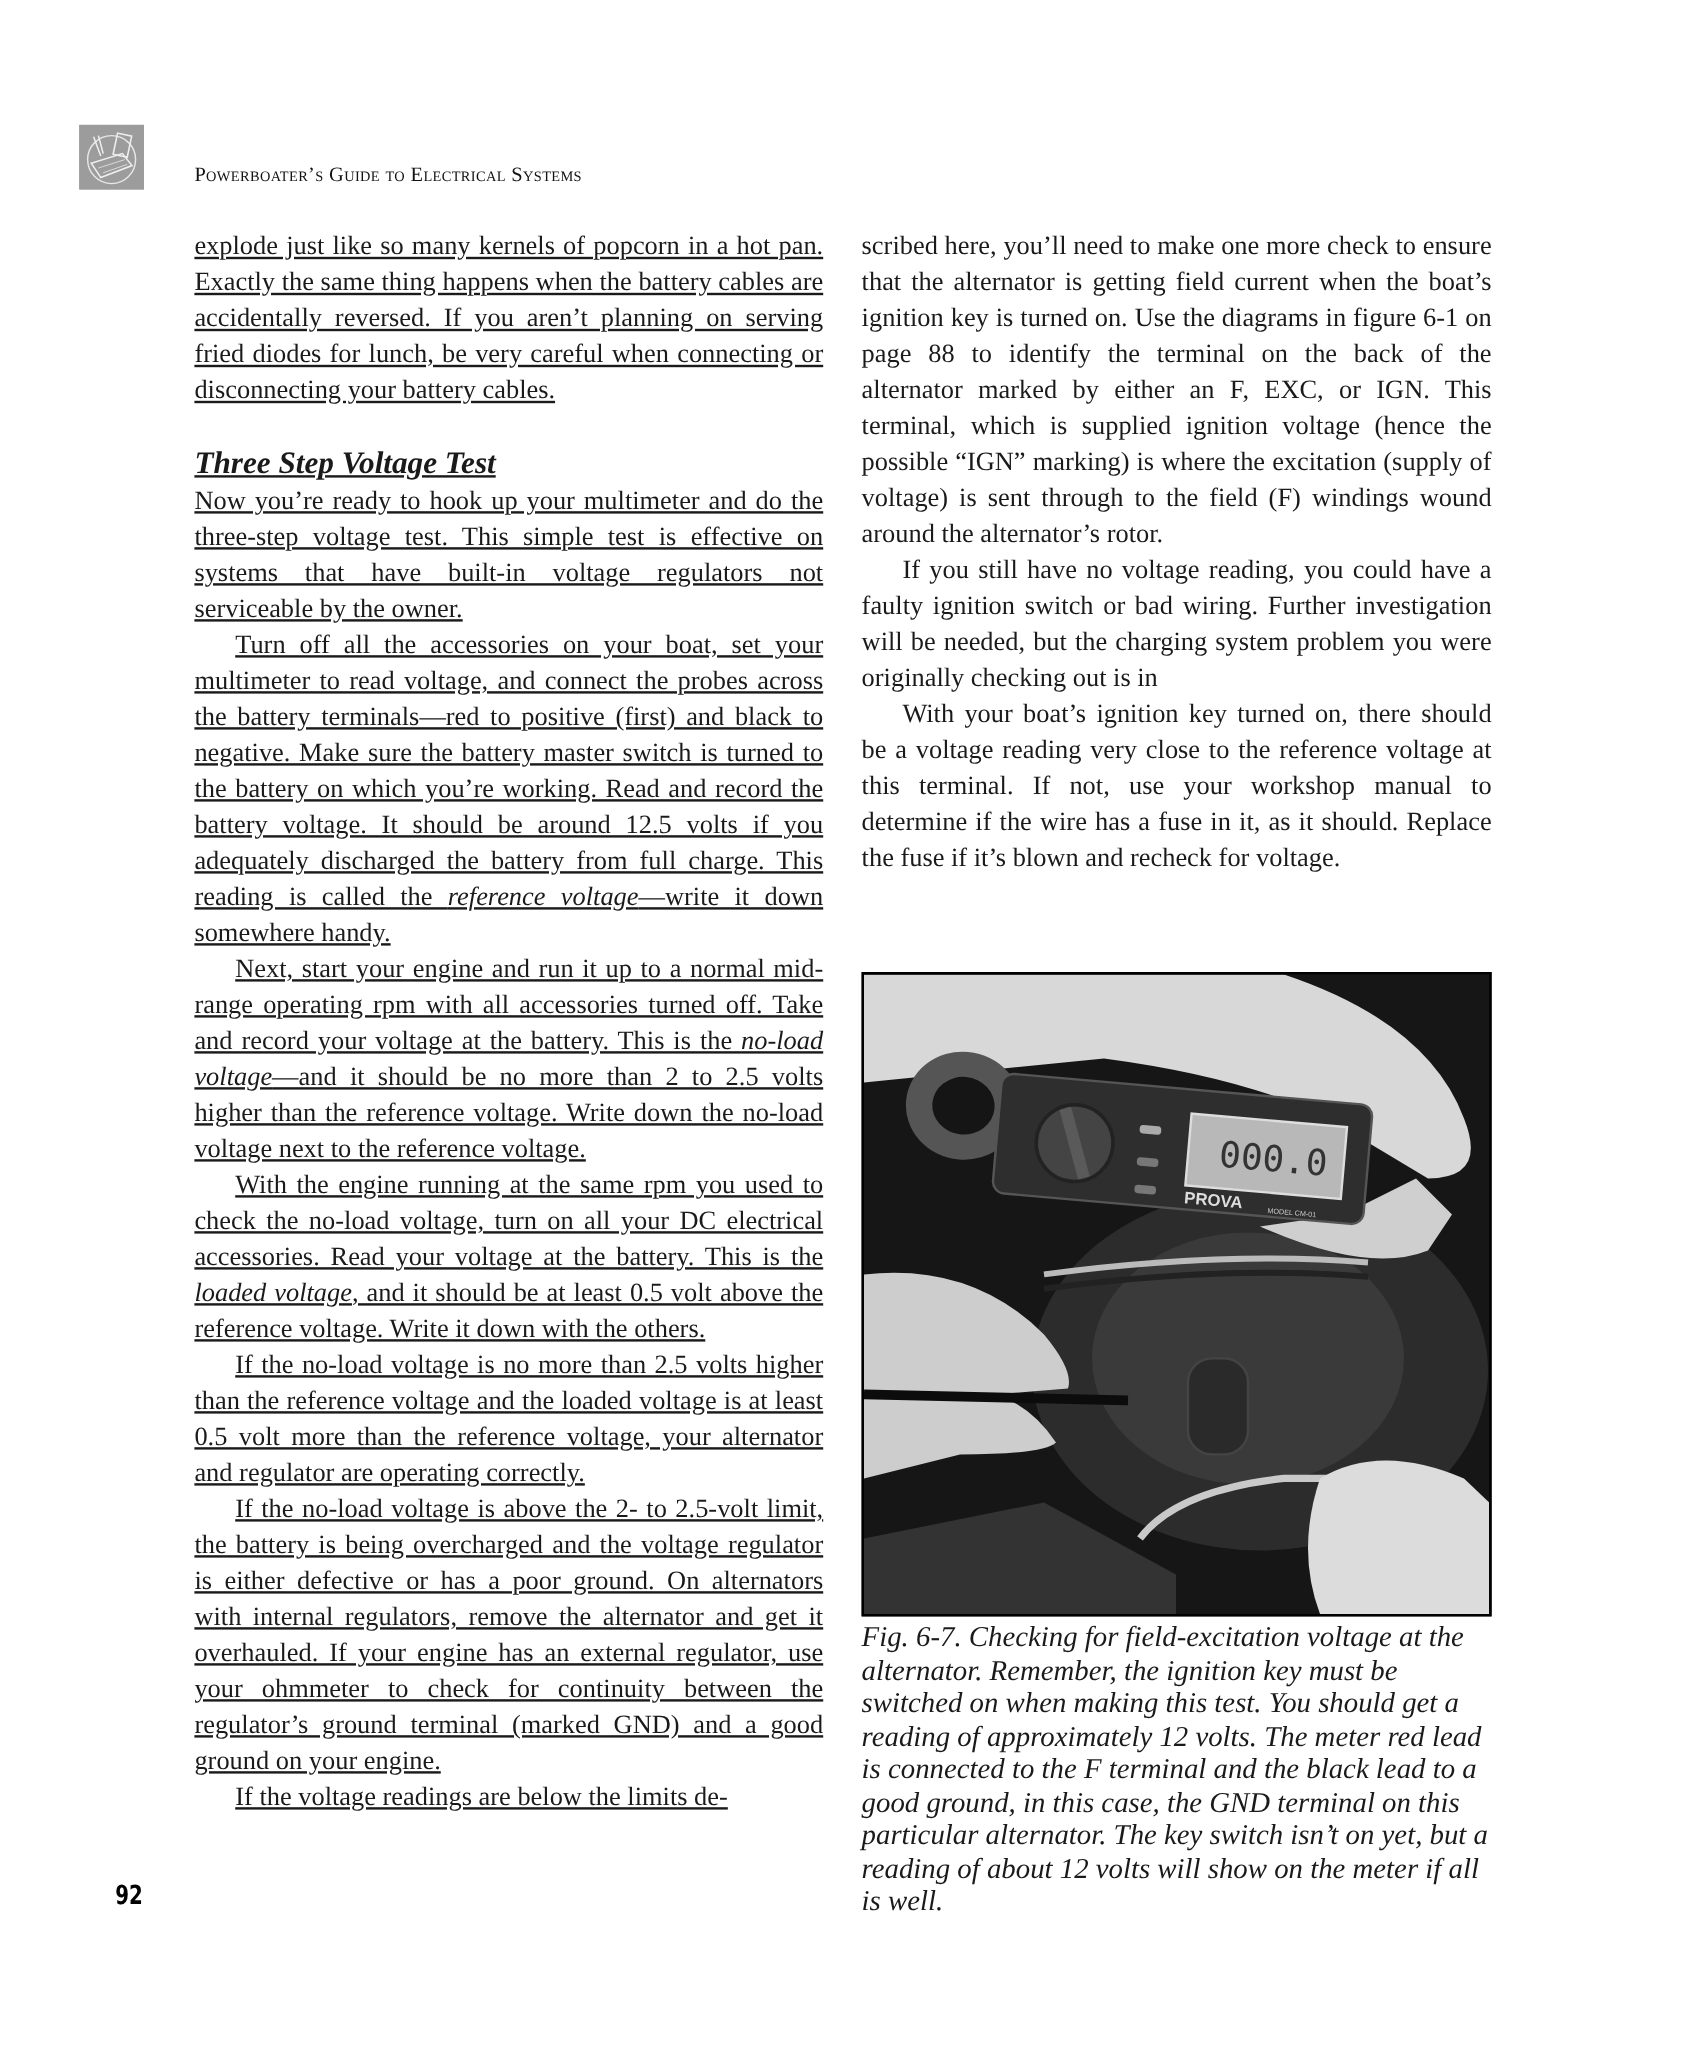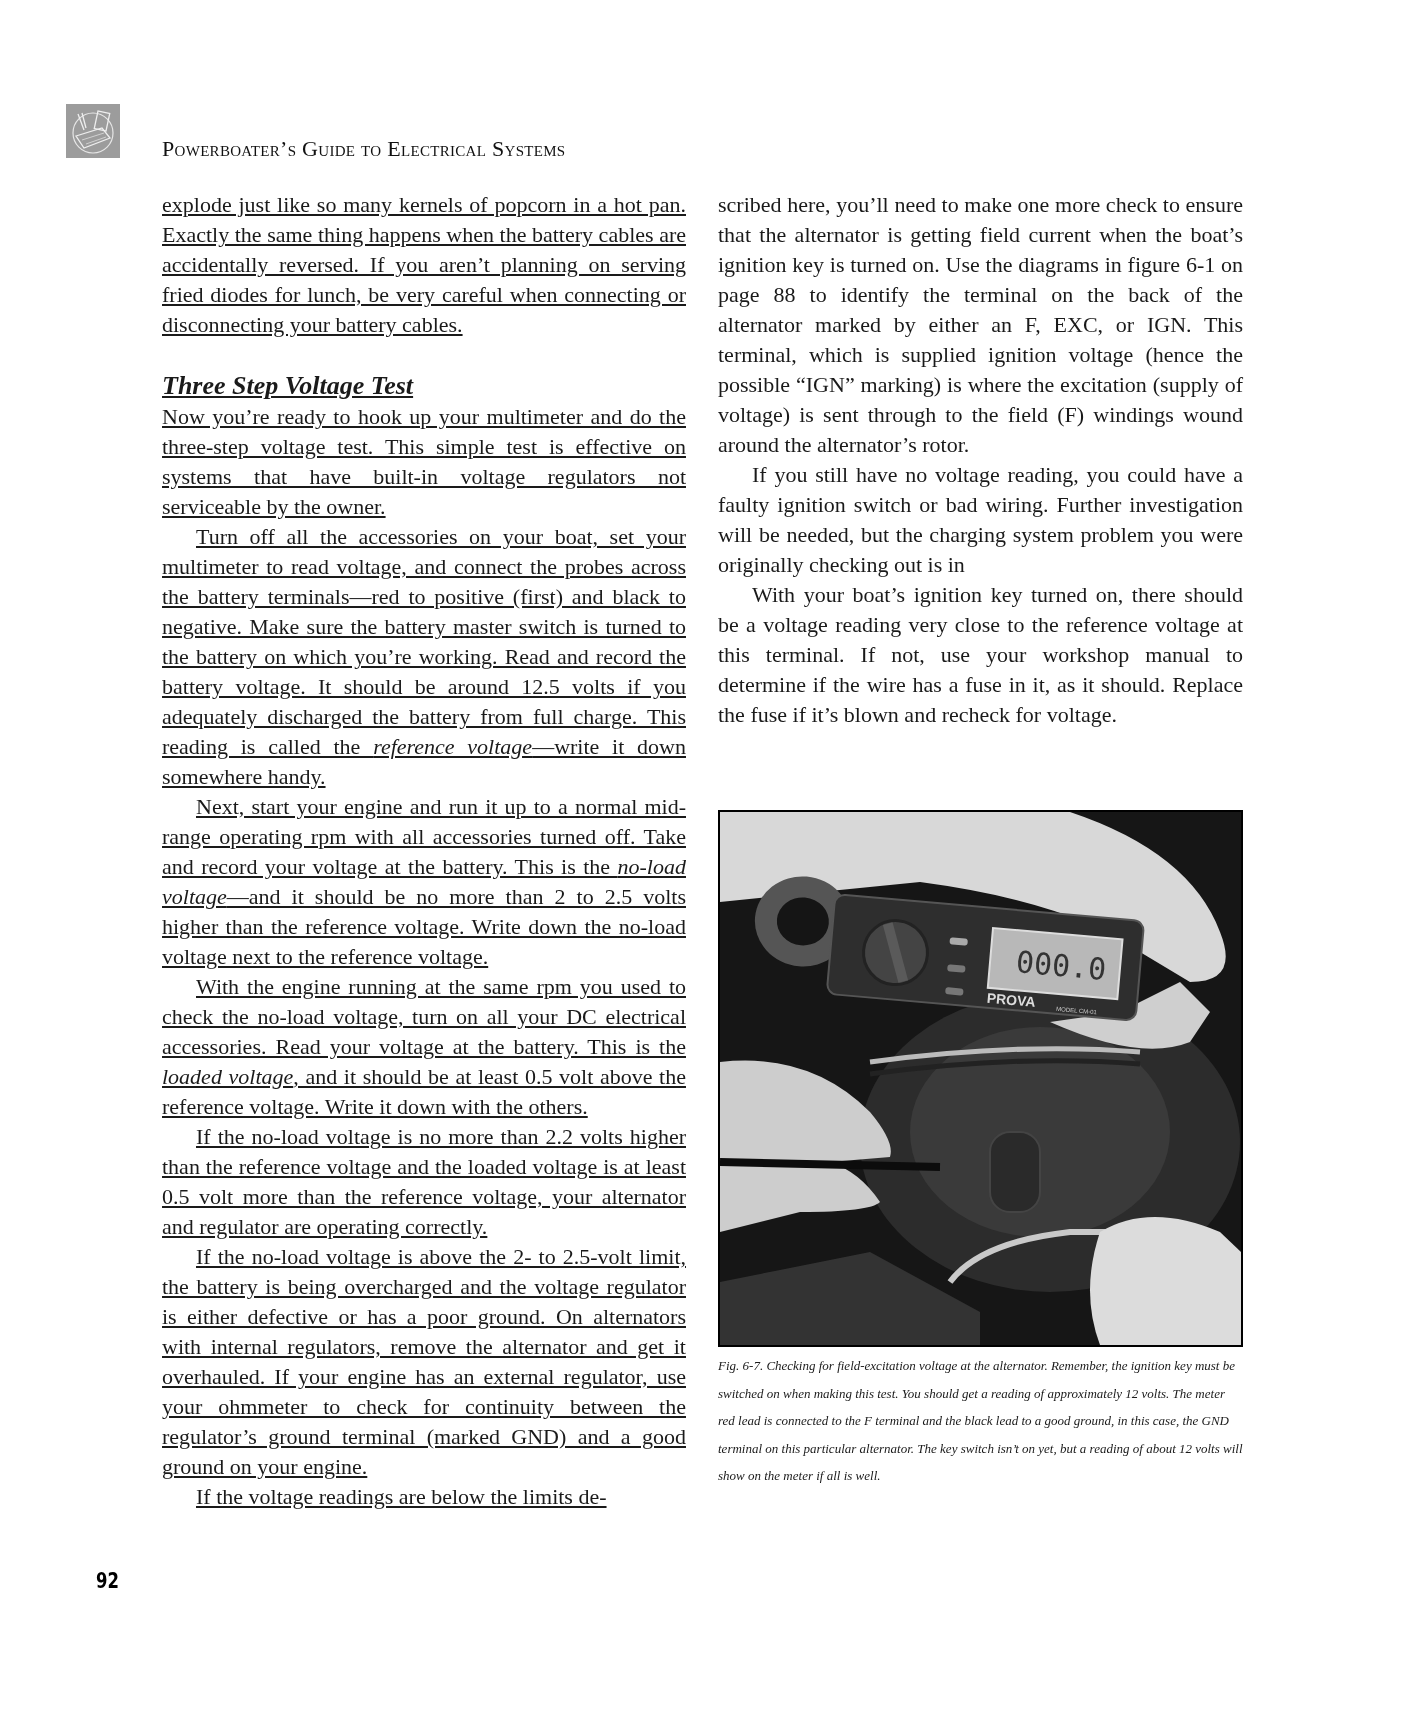--- a/index.html
+++ b/index.html
@@ -1,34 +1,34 @@
 <!DOCTYPE html>
 <html><head>
 <meta charset="utf-8">
 <style>
   html, body { margin:0; padding:0; background:#ffffff; }
   body { width:1404px; height:1724px; position:relative; overflow:hidden;
          font-family:"Liberation Serif","DejaVu Serif",serif; color:#1a1a1a; }
   .logo { position:absolute; left:66px; top:104px; width:54px; height:54px; background:#9c9c9c; }
   .logo svg { width:54px; height:54px; display:block; }
-  .running-head { position:absolute; left:162px; top:136px; font-size:22px; letter-spacing:0.3px;
+  .running-head { position:absolute; left:162px; top:136px; font-size:17px; letter-spacing:0.3px;
                   font-variant:small-caps; color:#111; white-space:nowrap; }
   .col { position:absolute; top:190px; font-size:22px; line-height:30px; text-align:justify; hyphens:manual; }
   .col-left { left:162px; width:524px;text-decoration:underline; }
   .col-right { left:718px; width:525px;font-family:Liberation Serif, serif; }
   .col p { margin:0; }
   .col p.indent { text-indent:34px; }
   .col p.gap-after { margin-bottom:30px; }
   .section-heading { font-style:italic; font-weight:bold; font-size:26px; line-height:32px; margin:0; }
   em { font-style:italic; }
   .figure { position:absolute; left:718px; top:810px; width:521px; height:533px;
             border:2px solid #000; background:#1b1b1b; overflow:hidden; }
   .figure svg { display:block; width:100%; height:100%; }
   .caption { position:absolute; left:718px; top:1352px; width:525px; font-style:italic;
-             font-size:13px; line-height:27.5px; color:#1a1a1a; }
+             font-size:24px; line-height:27.5px; color:#1a1a1a; }
   .page-number { position:absolute; left:96px; top:1568px; font-family:"DejaVu Sans","Liberation Sans",sans-serif;
                  font-weight:bold; font-size:22px; transform:scaleX(0.75); transform-origin:left top; color:#000; }
 </style>
 </head>
 <body>
 
 <div class="logo">
   <svg viewBox="0 0 54 54">
     <rect width="54" height="54" fill="#9c9c9c"></rect>
     <circle cx="27" cy="29" r="20" fill="none" stroke="#e6e6e6" stroke-width="1.2"></circle>
@@ -41,21 +41,21 @@
 
 <div class="running-head">Powerboater’s Guide to Electrical Systems</div>
 
 <div class="col col-left">
   <p class="gap-after">explode just like so many kernels of popcorn in a hot pan. Exactly the same thing happens when the battery cables are accidentally reversed. If you aren’t planning on serving fried diodes for lunch, be very careful when connecting or disconnecting your battery cables.</p>
   <h2 class="section-heading">Three Step Voltage Test</h2>
   <p>Now you’re ready to hook up your multimeter and do the three-step voltage test. This simple test is effective on systems that have built-in voltage regulators not serviceable by the owner.</p>
   <p class="indent"><span>Turn off all the accessories on your boat, set your multimeter to read voltage, and connect the probes across the battery terminals—red to positive (first) and black to negative. Make sure the battery master switch is turned to the battery on which you’re working. Read and record the battery voltage. It should be around 12.5 volts if you adequately discharged the battery from full charge. This reading is called the </span><em>reference voltage</em><span>—write it down somewhere handy.</span></p>
   <p class="indent"><span>Next, start your engine and run it up to a normal mid-range operating rpm with all accessories turned off. Take and record your voltage at the battery. This is the </span><em>no-load voltage</em><span>—and it should be no more than 2 to 2.5 volts higher than the reference voltage. Write down the no-load voltage next to the reference voltage.</span></p>
   <p class="indent"><span>With the engine running at the same rpm you used to check the no-load voltage, turn on all your DC electrical accessories. Read your voltage at the battery. This is the </span><em>loaded voltage</em><span>, and it should be at least 0.5 volt above the reference voltage. Write it down with the others.</span></p>
-  <p class="indent">If the no-load voltage is no more than 2.2 volts higher than the reference voltage and the loaded voltage is at least 0.5 volt more than the reference voltage, your alternator and regulator are operating correctly.</p>
+  <p class="indent">If the no-load voltage is no more than 2.5 volts higher than the reference voltage and the loaded voltage is at least 0.5 volt more than the reference voltage, your alternator and regulator are operating correctly.</p>
   <p class="indent">If the no-load voltage is above the 2- to 2.5-volt limit, the battery is being overcharged and the voltage regulator is either defective or has a poor ground. On alternators with internal regulators, remove the alternator and get it overhauled. If your engine has an external regulator, use your ohmmeter to check for continuity between the regulator’s ground terminal (marked GND) and a good ground on your engine.</p>
   <p class="indent">If the voltage readings are below the limits de-</p>
 </div>
 
 <div class="col col-right">
   <p>scribed here, you’ll need to make one more check to ensure that the alternator is getting field current when the boat’s ignition key is turned on. Use the diagrams in figure 6-1 on page 88 to identify the terminal on the back of the alternator marked by either an F, EXC, or IGN. This terminal, which is supplied ignition voltage (hence the possible “IGN” marking) is where the excitation (supply of voltage) is sent through to the field (F) windings wound around the alternator’s rotor.</p>
   <p class="indent">If you still have no voltage reading, you could have a faulty ignition switch or bad wiring. Further investigation will be needed, but the charging system problem you were originally checking out is in</p>
   <p class="indent">With your boat’s ignition key turned on, there should be a voltage reading very close to the reference voltage at this terminal. If not, use your workshop manual to determine if the wire has a fuse in it, as it should. Replace the fuse if it’s blown and recheck for voltage.</p>
 </div>
 

